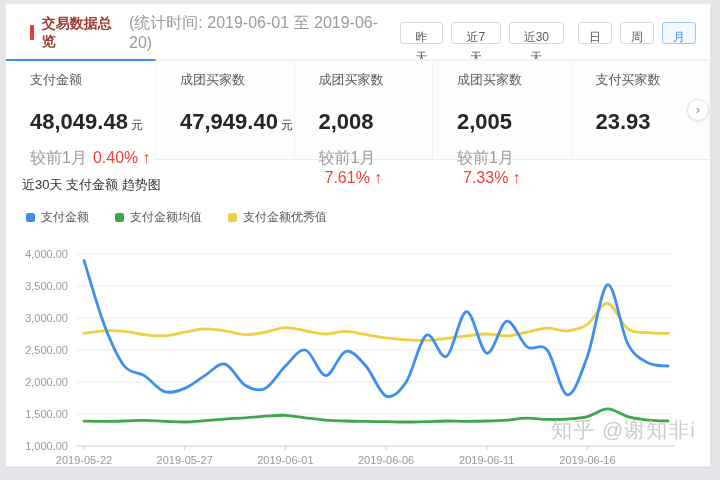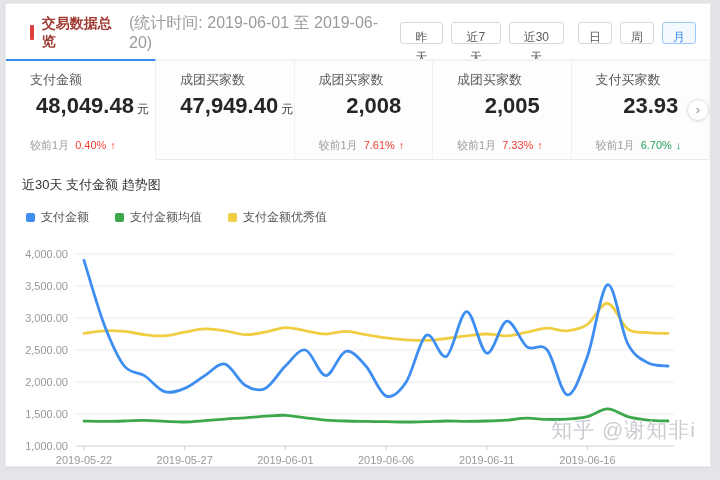--- a/index.html
+++ b/index.html
@@ -19,23 +19,23 @@
   .btn.active { color:#3e8ef2; border-color:#9cc6f9; background:#f3f9ff; }
 
   
   .tabs { display:flex; margin-top:3px; position:relative; }
   .tab { flex:1; height:101px; padding:10px 0 0 24px; border-top:2px solid #f2f3f5;
          border-right:1px solid #eef1f5; border-bottom:1px solid #e8ebef; background:#fdfdfe; cursor:pointer; }
   .tab:first-child { flex:0 0 150px; }
   .tab:last-child { background:#f5f9fd; border-right:none; }
   .tab.active { border-top:2px solid #3e8ef2; background:#fff; border-bottom:1px solid #fff; }
   .tab-label { font-size:13px; color:#595959; }
-  .tab-value { margin-top:4px; font-size:22px; font-weight:700; color:#262626;text-align:center; }
+  .tab-value { margin-top:20px; font-size:22px; font-weight:700; color:#262626; }
   .unit { font-size:12px; font-weight:400; color:#404040; margin-left:3px; }
-  .tab-compare { margin-top:19px; font-size:11px; color:#9b9b9b; }
+  .tab-compare { margin-top:13px; font-size:16px; color:#9b9b9b; }
   .pct { margin-left:6px; } .arrow { margin-left:4px; font-weight:700; }
   .chevron-btn { position:absolute; right:1px; top:40px; width:22px; height:22px; border-radius:50%;
                  border:1px solid #e2e2e2; background:#fff; color:#8c8c8c; font-size:13px;
                  line-height:20px; text-align:center; cursor:pointer; box-shadow:0 1px 3px rgba(0,0,0,.08); }
 
   
   .chart-section { padding-left:16px; }
   .section-title { margin-top:16px; font-size:13px; color:#333; }
   .legend { margin-top:15px; margin-left:4px; display:flex; gap:26px; align-items:center; }
   .legend-item { display:flex; align-items:center; gap:6px; font-size:12px; color:#595959; cursor:pointer; }
@@ -84,21 +84,20 @@
       <div class="tab-compare"><span>较前1月</span><span class="pct" style="color: rgb(240, 65, 52);">7.61%</span><span class="arrow" style="color: rgb(240, 65, 52);">↑</span></div>
     </div>
     <div class="tab">
       <div class="tab-label">成团买家数</div>
       <div class="tab-value"><span>2,005</span><span class="unit"></span></div>
       <div class="tab-compare"><span>较前1月</span><span class="pct" style="color: rgb(240, 65, 52);">7.33%</span><span class="arrow" style="color: rgb(240, 65, 52);">↑</span></div>
     </div>
     <div class="tab">
       <div class="tab-label">支付买家数</div>
       <div class="tab-value"><span>23.93</span><span class="unit"></span></div>
-      <div class="tab-compare"><span>较前1月</span><span class="pct" style="color: rgb(35, 164, 93);">6.70%</span><span class="arrow" style="color: rgb(35, 164, 93);">↓</span></div>
     </div>
     <div class="chevron-btn">›</div>
   </div>
 
   <div class="chart-section">
     <div class="section-title">近30天 支付金额 趋势图</div>
     <div class="legend">
       <div class="legend-item">
         <span class="swatch" style="background: rgb(62, 142, 242);"></span>
         <span>支付金额</span>

